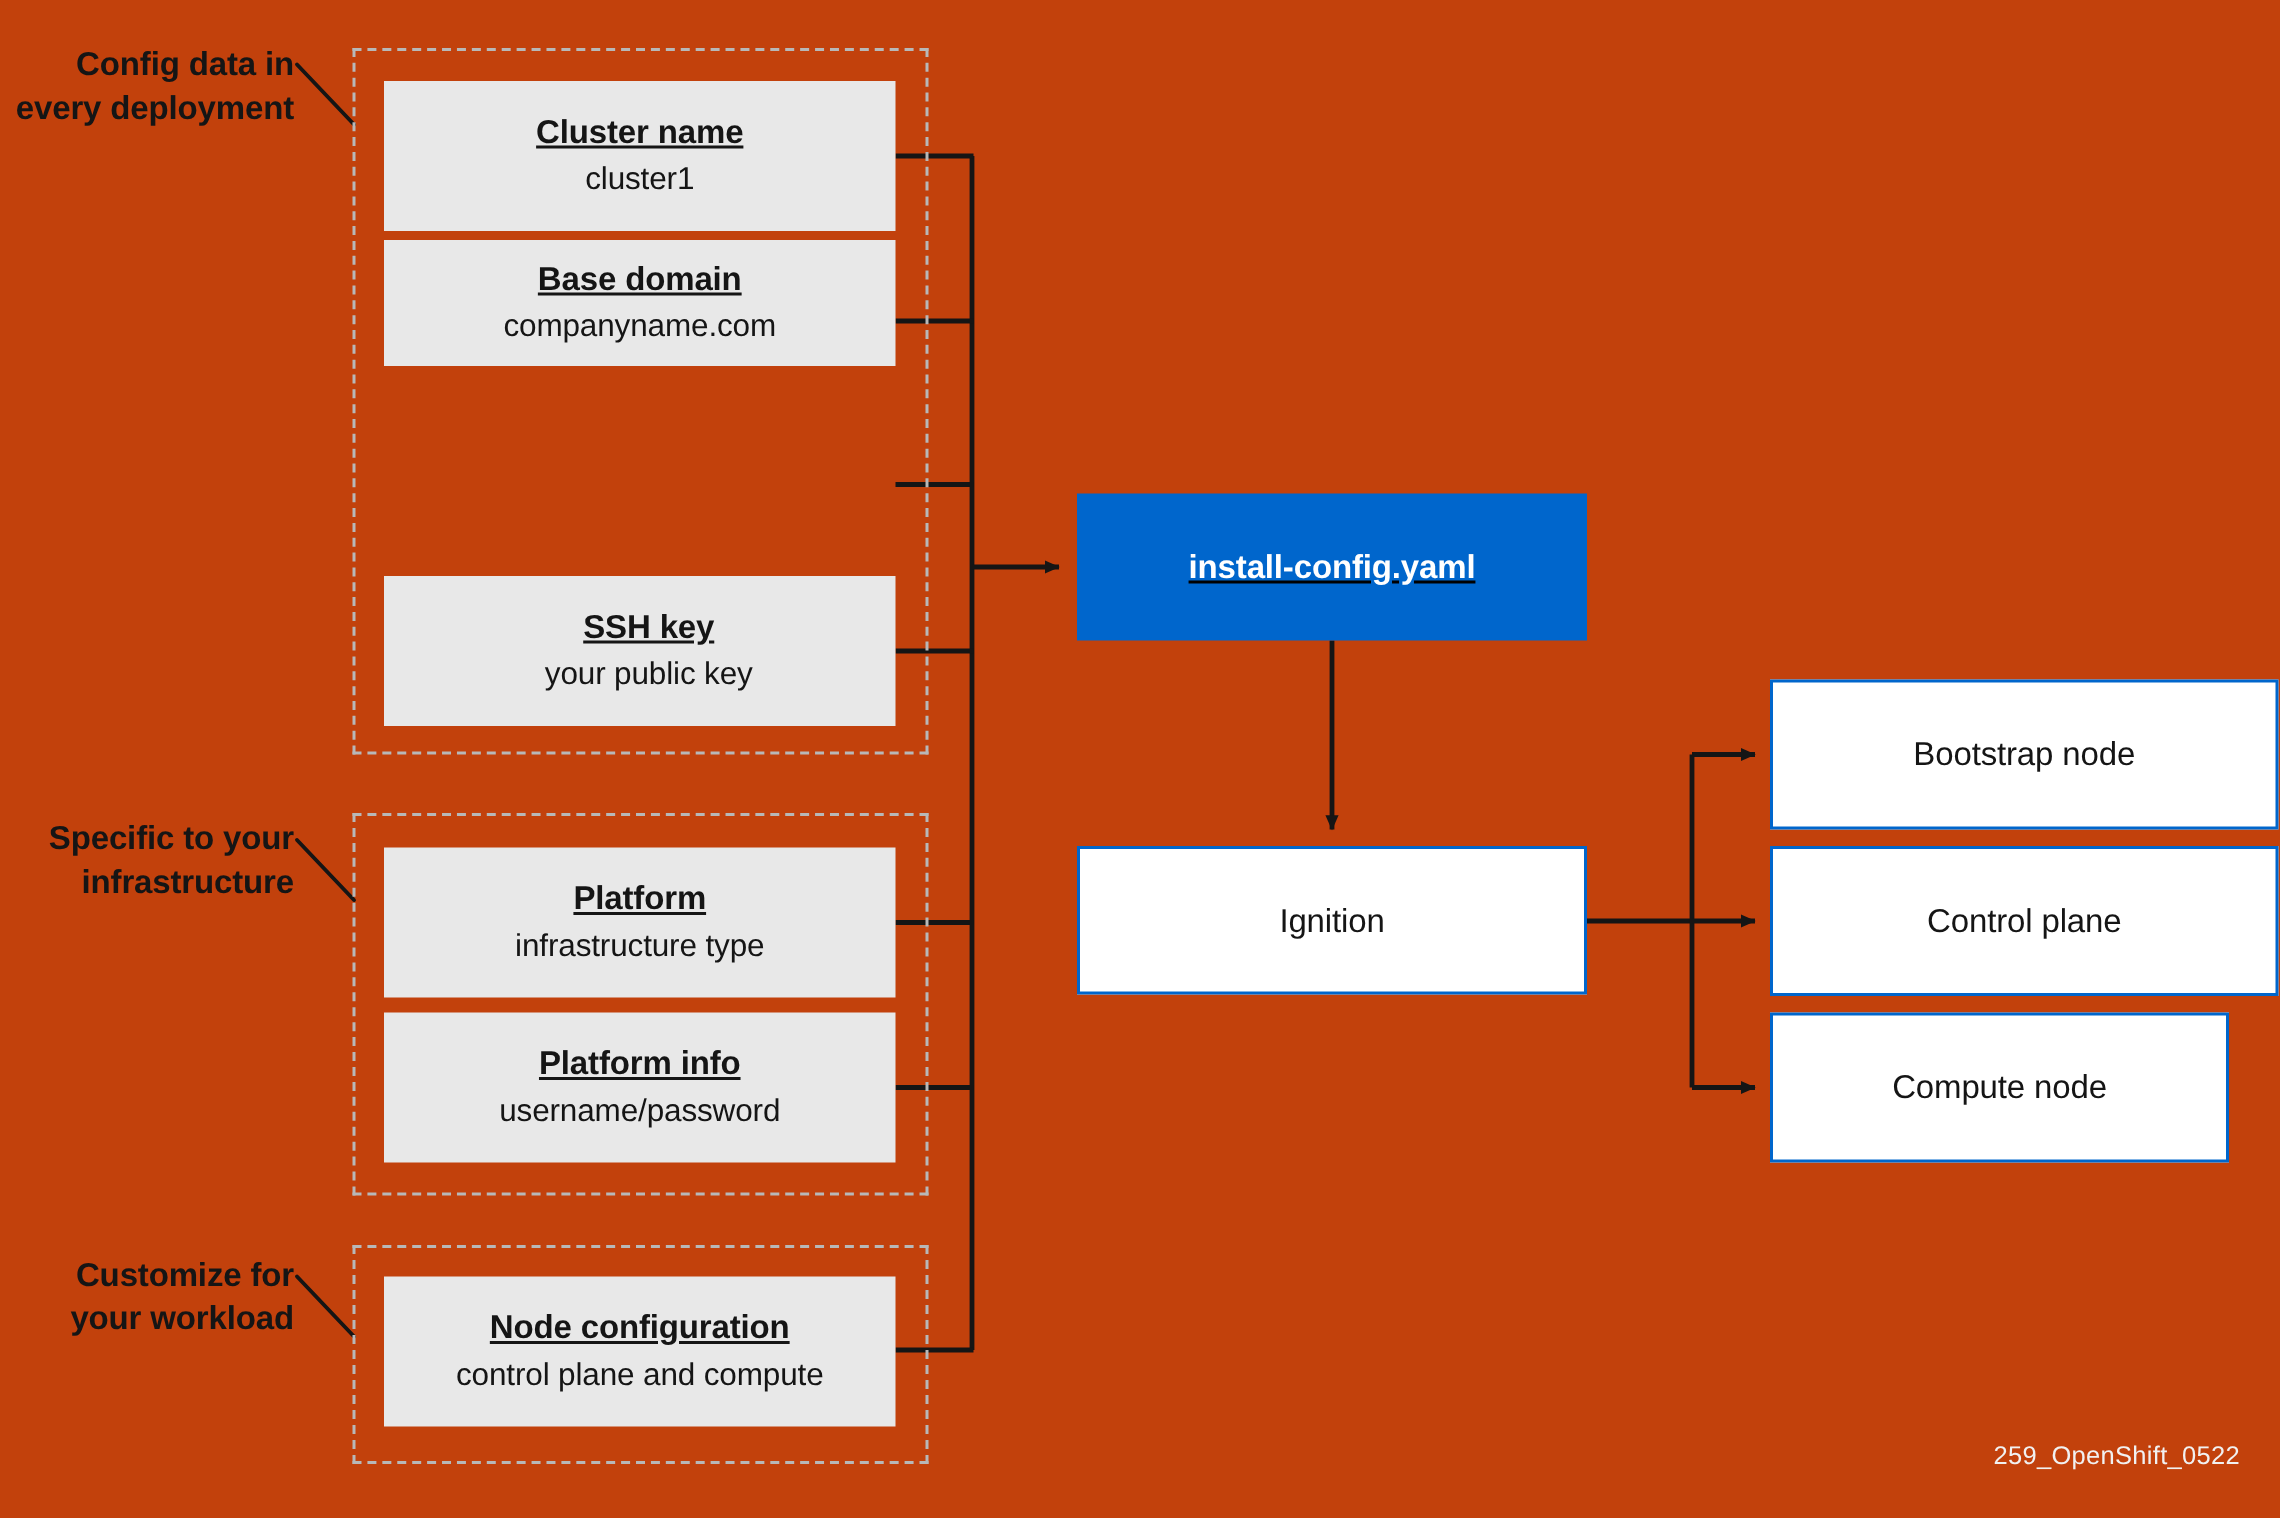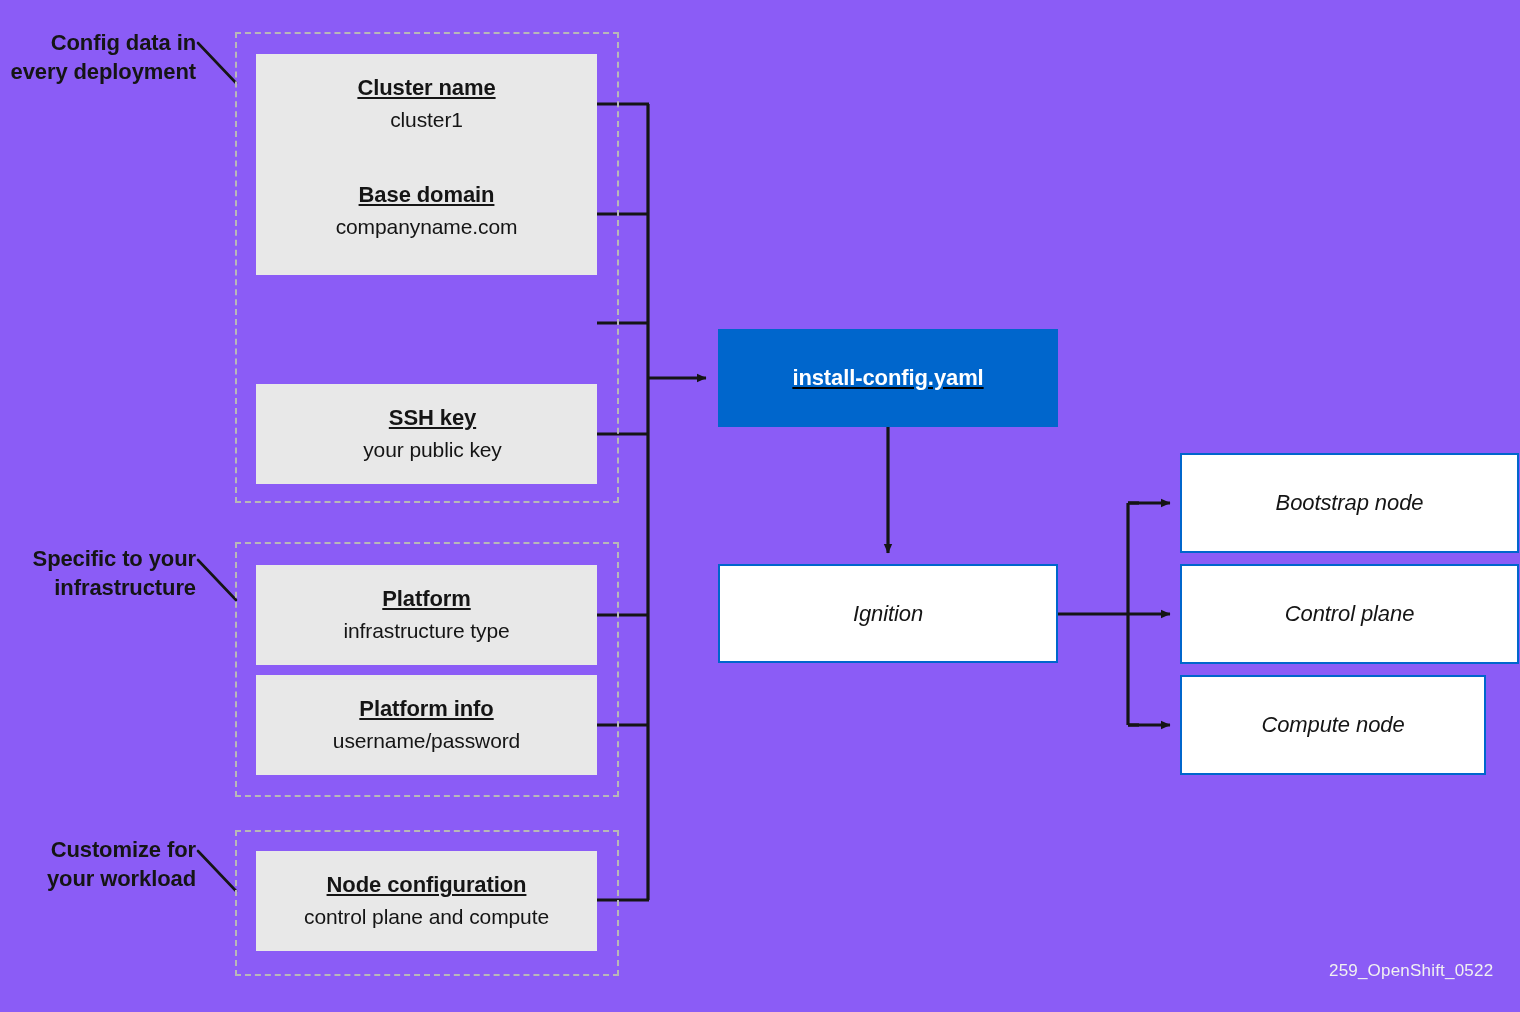--- a/index.html
+++ b/index.html
@@ -10,21 +10,21 @@
   body {
     font-family: "Liberation Sans", sans-serif;
     width: 1520px;
     height: 1012px;
     overflow: hidden;
   }
   #diagram {
     position: relative;
     width: 1520px;
     height: 1012px;
-    background: #8b5cf6;
+    background: #c2410c;
   }
   #wires {
     position: absolute;
     left: 0;
     top: 0;
     width: 1520px;
     height: 1012px;
     pointer-events: none;
   }
 
@@ -103,21 +103,20 @@
     display: flex;
     align-items: center;
     justify-content: center;
     text-align: center;
   }
   .outline-box-label {
     font-size: 22px;
     font-weight: normal;
     color: #151515;
     letter-spacing: -0.1px;
-    font-style: italic;
   }
 
   
   .watermark {
     position: absolute;
     font-size: 17px;
     color: #f1f1f1;
     letter-spacing: 0.2px;
     white-space: nowrap;
   }
@@ -171,21 +170,21 @@
   <div class="group-caption" style="left:0px; top:28px; width:196px;">Config data in
 every deployment</div>
 
   <div class="group-box" style="left:235px; top:32px; width:384px; height:471px;"></div>
 
   <div class="config-card" style="left:256px; top:54px; width:341px; height:100px;">
     <div class="card-title">Cluster name</div>
     <div class="card-sub">cluster1</div>
   </div>
 
-  <div class="config-card" style="left:256px; top:147px; width:341px; height:128px;">
+  <div class="config-card" style="left:256px; top:160px; width:341px; height:84px;">
     <div class="card-title">Base domain</div>
     <div class="card-sub">companyname.com</div>
   </div>
 
 
   <div class="config-card" style="left:256px; top:384px; width:341px; height:100px;padding-left:12px;">
     <div class="card-title">SSH key</div>
     <div class="card-sub">your public key</div>
   </div>
 

